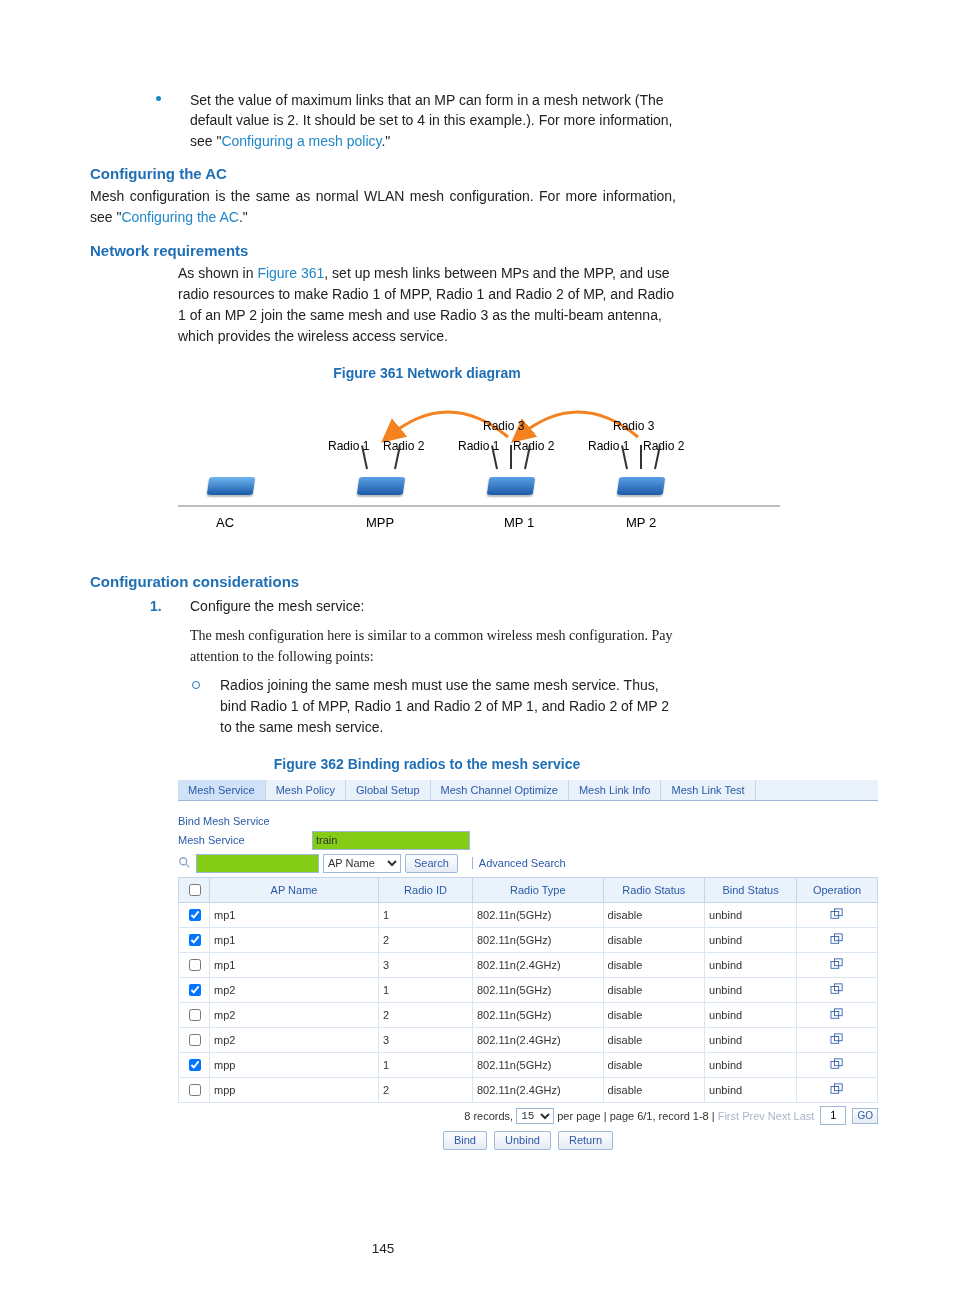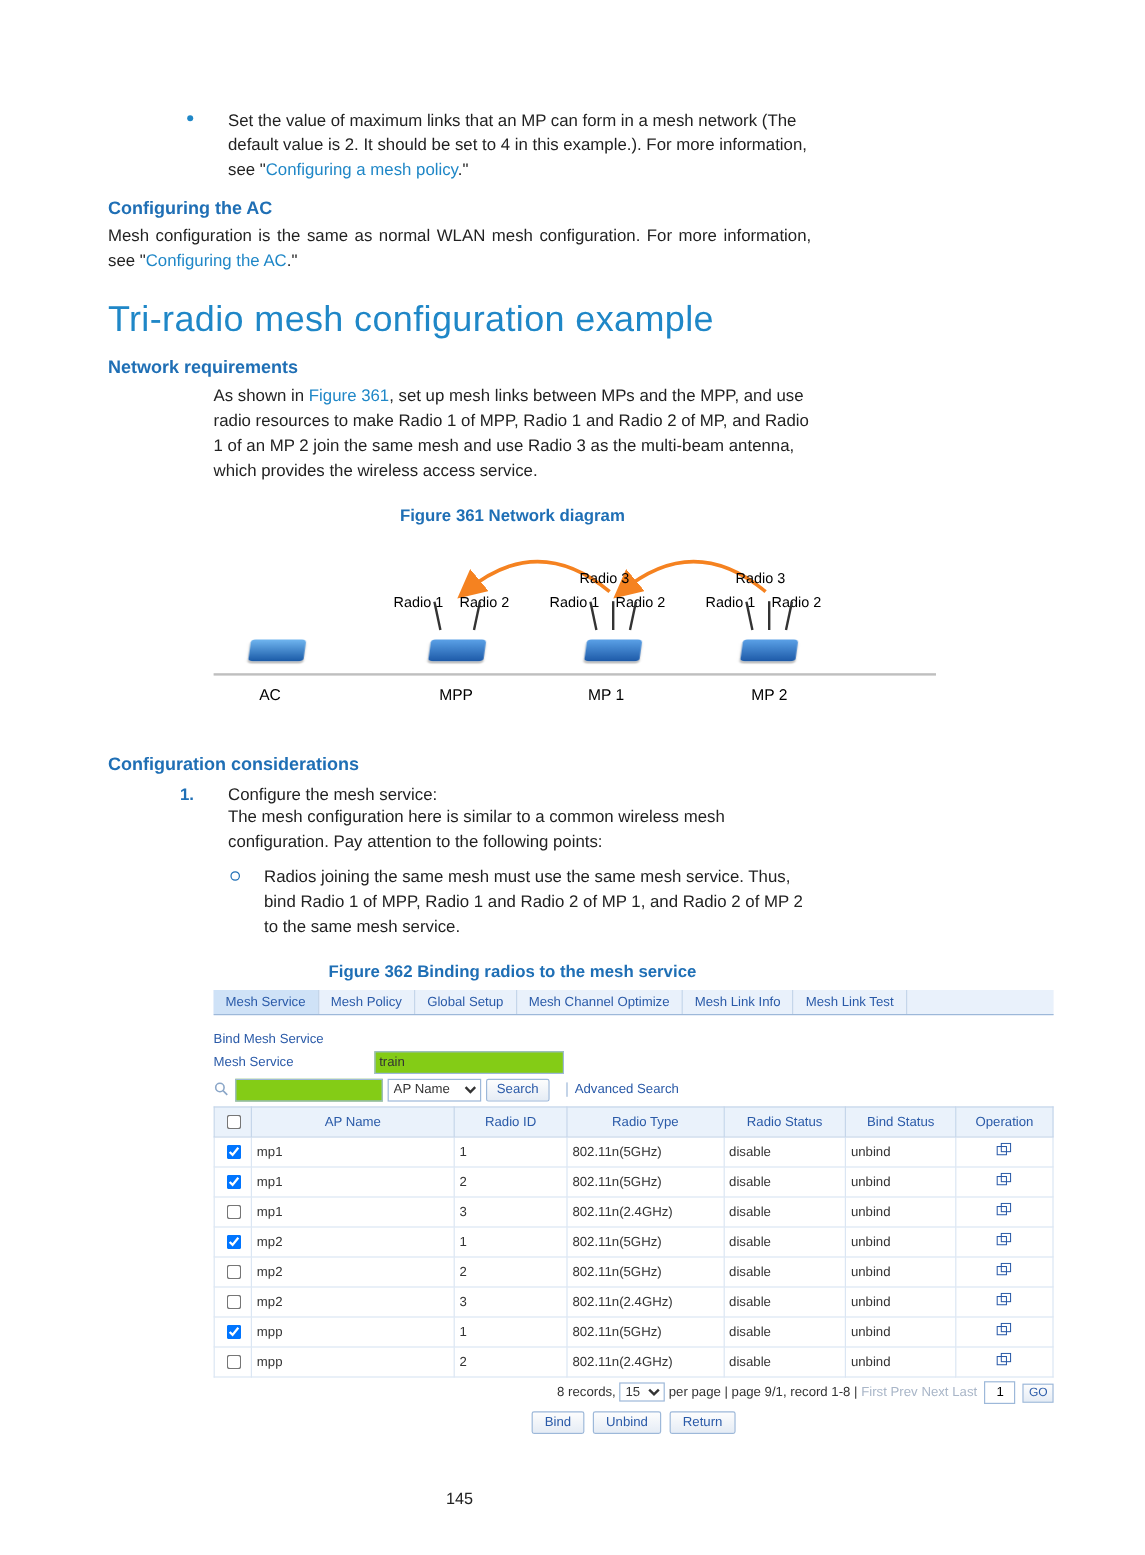--- a/index.html
+++ b/index.html
@@ -315,21 +315,20 @@
   <div class="bullet-block">
     <span class="bullet-dot"></span>
     <span>Set the value of maximum links that an MP can form in a mesh network (The default value is 2. It should be set to 4 in this example.). For more information, see "</span><span class="link">Configuring a mesh policy</span><span>."</span>
   </div>
 
   <div class="h-blue-sm">Configuring the AC</div>
   <div class="indent-p">
     <span>Mesh configuration is the same as normal WLAN mesh configuration. For more information, see "</span><span class="link">Configuring the AC</span><span>."</span>
   </div>
 
-  <div class="h1-blue">Tri-radio mesh configuration example</div>
 
   <div class="h-blue-sm">Network requirements</div>
   <div class="body-p">
     <span>As shown in </span><span class="link">Figure 361</span><span>, set up mesh links between MPs and the MPP, and use radio resources to make Radio 1 of MPP, Radio 1 and Radio 2 of MP, and Radio 1 of an MP 2 join the same mesh and use Radio 3 as the multi-beam antenna, which provides the wireless access service.</span>
   </div>
 
   <div class="fig-caption">Figure 361 Network diagram</div>
 
   <div class="diagram">
     <svg class="arrows">
@@ -371,31 +370,31 @@
     </div>
     <div class="node" style="left:440px;">
       <span class="antenna ant-l"></span>
         <span class="antenna ant-m"></span>
         <span class="antenna ant-r"></span>
       <div class="node-diamond"></div>
     </div>
 
     <span class="node-label" style="left:38px;">AC</span>
     <span class="node-label" style="left:188px;">MPP</span>
-    <span class="node-label" style="left:312px;">MP 1</span>
+    <span class="node-label" style="left:326px;">MP 1</span>
     <span class="node-label" style="left:448px;">MP 2</span>
   </div>
 
   <div class="h-blue-sm" style="margin-top:28px;">Configuration considerations</div>
 
   <div class="ol-row">
     <span class="ol-num">1.</span>
     <span>Configure the mesh service:</span>
   </div>
-  <div class="indent-p2" style="margin-left:100px; margin-top:0;">The mesh configuration here is similar to a common wireless mesh configuration. Pay attention to the following points:</div>
+  <div class="indent-p2" style="margin-left:100px; margin-top:11px;font-family:Liberation Serif, serif;">The mesh configuration here is similar to a common wireless mesh configuration. Pay attention to the following points:</div>
 
   <div class="circ-bullet">
     <span>Radios joining the same mesh must use the same mesh service. Thus, bind Radio 1 of MPP, Radio 1 and Radio 2 of MP 1, and Radio 2 of MP 2 to the same mesh service.</span>
   </div>
 
   <div class="fig-caption">Figure 362 Binding radios to the mesh service</div>
 
   <div class="ui-shot">
 
     <div class="tabs" id="ui-tabs">
@@ -537,24 +536,24 @@
             <td class="c op-icon"><svg viewBox="0 0 16 14">
                 <rect x="1" y="4" width="9" height="8" fill="none" stroke="#2a5aa8"></rect>
                 <rect x="5" y="1" width="9" height="8" fill="none" stroke="#2a5aa8"></rect>
               </svg></td>
           </tr>
         </tbody>
     </table>
 
     <div class="pager">
       <span>8 records,</span>
-      <select class="sel" style="height:16px;width:38px;">
+      <select class="sel" style="height:16px;width:38px;font-family:Liberation Mono, monospace;">
         <option>15</option>
       </select>
-      <span>per page | page 9/1, record 1-8 |</span>
+      <span>per page | page 6/1, record 1-8 |</span>
       <span class="dim">First</span>
       <span class="dim">Prev</span>
       <span class="dim">Next</span>
       <span class="dim">Last</span>
       <input class="page-go" value="1" style="">
       <button class="go-btn">GO</button>
     </div>
 
     <div class="action-btns">
       <button class="btn-sm">Bind</button>

